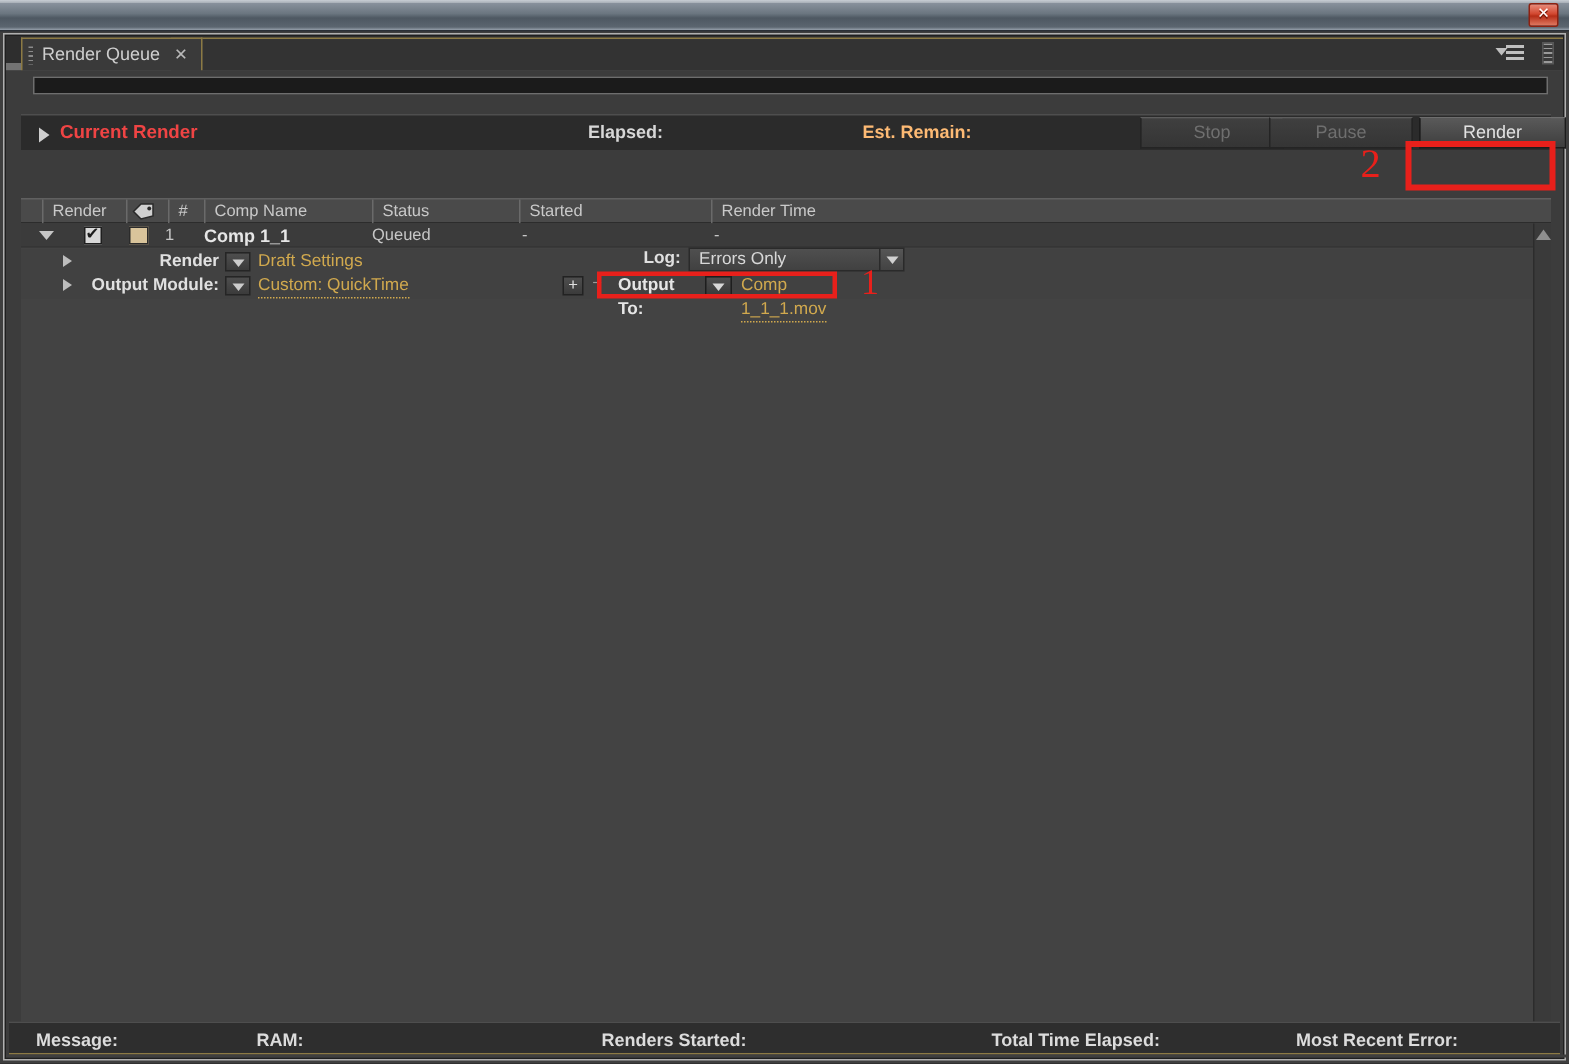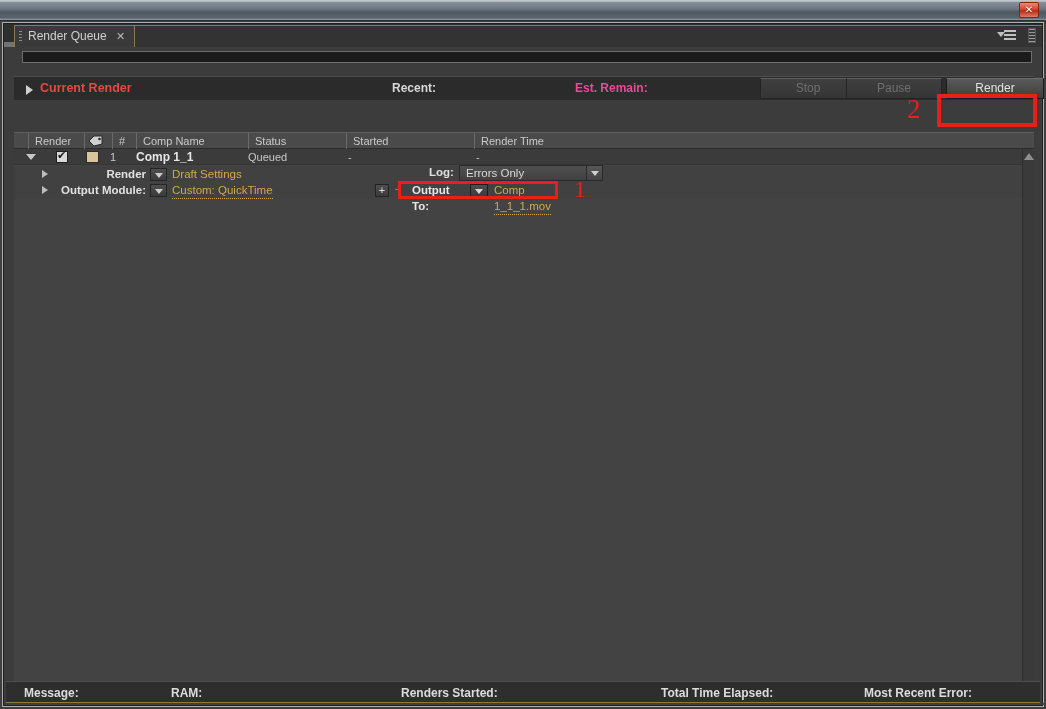--- a/index.html
+++ b/index.html
@@ -134,21 +134,21 @@
   #cr-title {
     position: absolute; left: 26px; top: 4px;
     color: #ef4444; font-size: 12.5px; font-weight: bold;
   }
   #cr-elapsed-label {
     position: absolute; left: 378px; top: 4px;
     color: #d7d7d7; font-size: 12px; font-weight: bold;
   }
   #cr-remain-label {
     position: absolute; left: 561px; top: 4px;
-    color: #ec4899; font-size: 12px; font-weight: bold;
+    color: #fdba74; font-size: 12px; font-weight: bold;
   }
   .ctrl-btn {
     position: absolute; top: 1px;
     height: 21px; width: 96px;
     background: linear-gradient(to bottom, #4a4a4a, #3a3a3a);
     border: 1px solid #242424;
     border-top-color: #5d5d5d;
     color: #cfcfcf;
     font-size: 12px; line-height: 19px; text-align: center;
     cursor: pointer;
@@ -444,21 +444,21 @@
       <div id="panel-grip-right"></div>
     </div>
 
     <div id="progress-strip">
       <div id="progress-bar"></div>
     </div>
 
     <div id="current-render-bar">
       <span class="cr-arrow"></span>
       <span id="cr-title">Current Render</span>
-      <span id="cr-elapsed-label">Recent:</span>
+      <span id="cr-elapsed-label">Elapsed:</span>
       <span id="cr-remain-label">Est. Remain:</span>
       <div id="btn-stop" class="ctrl-btn disabled">Stop</div>
       <div id="btn-pause" class="ctrl-btn disabled">Pause</div>
       <div id="btn-render" class="ctrl-btn">Render</div>
     </div>
     <div id="render-highlight"></div>
     <div id="annot-2">2</div>
 
     <div id="col-header">
       <div id="col-render" class="col">Render</div>

